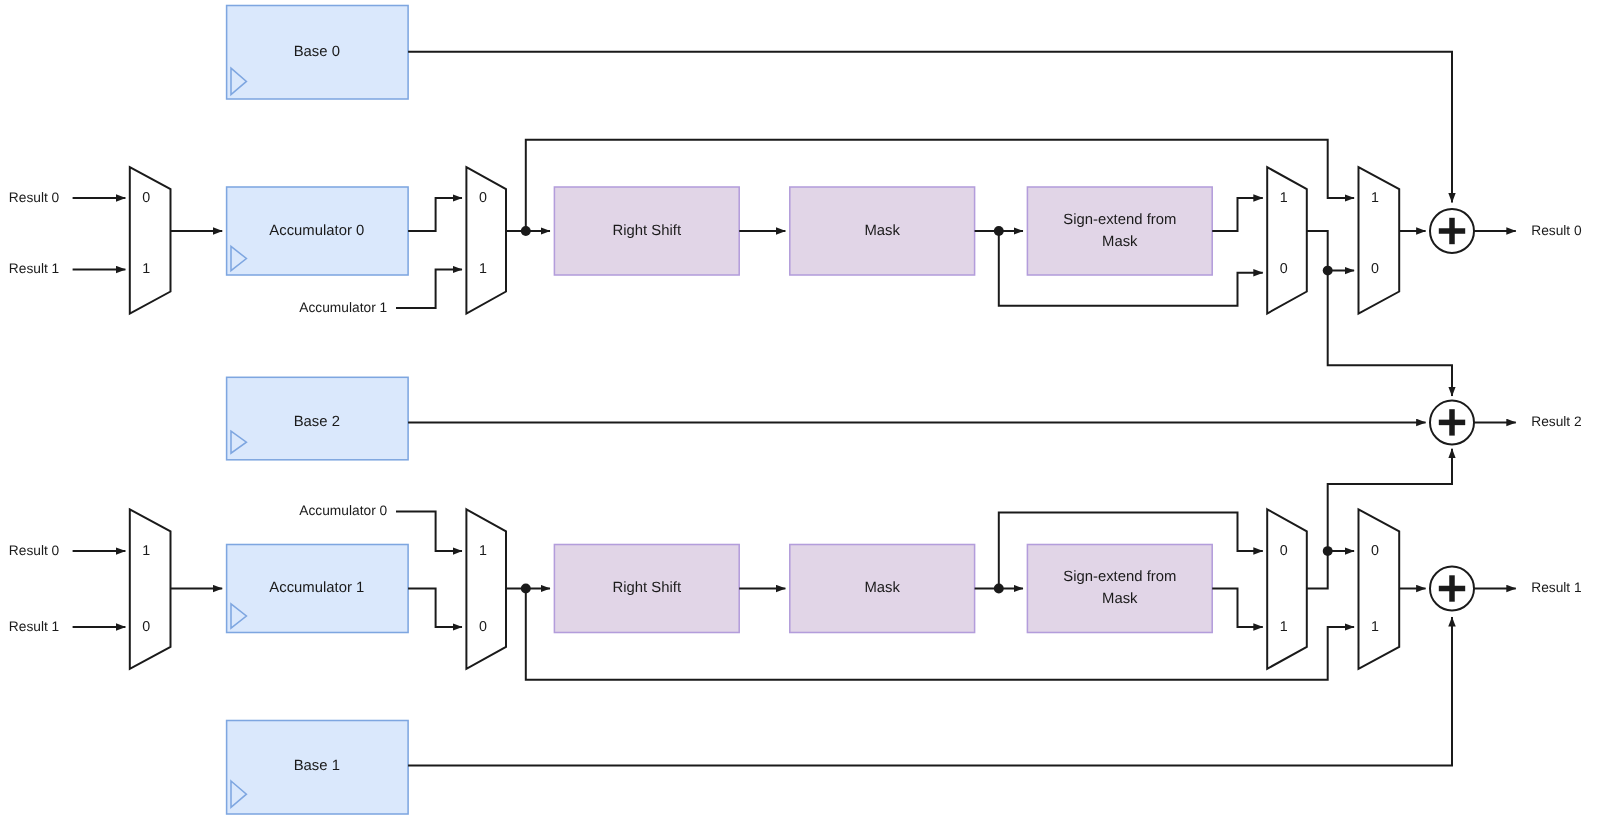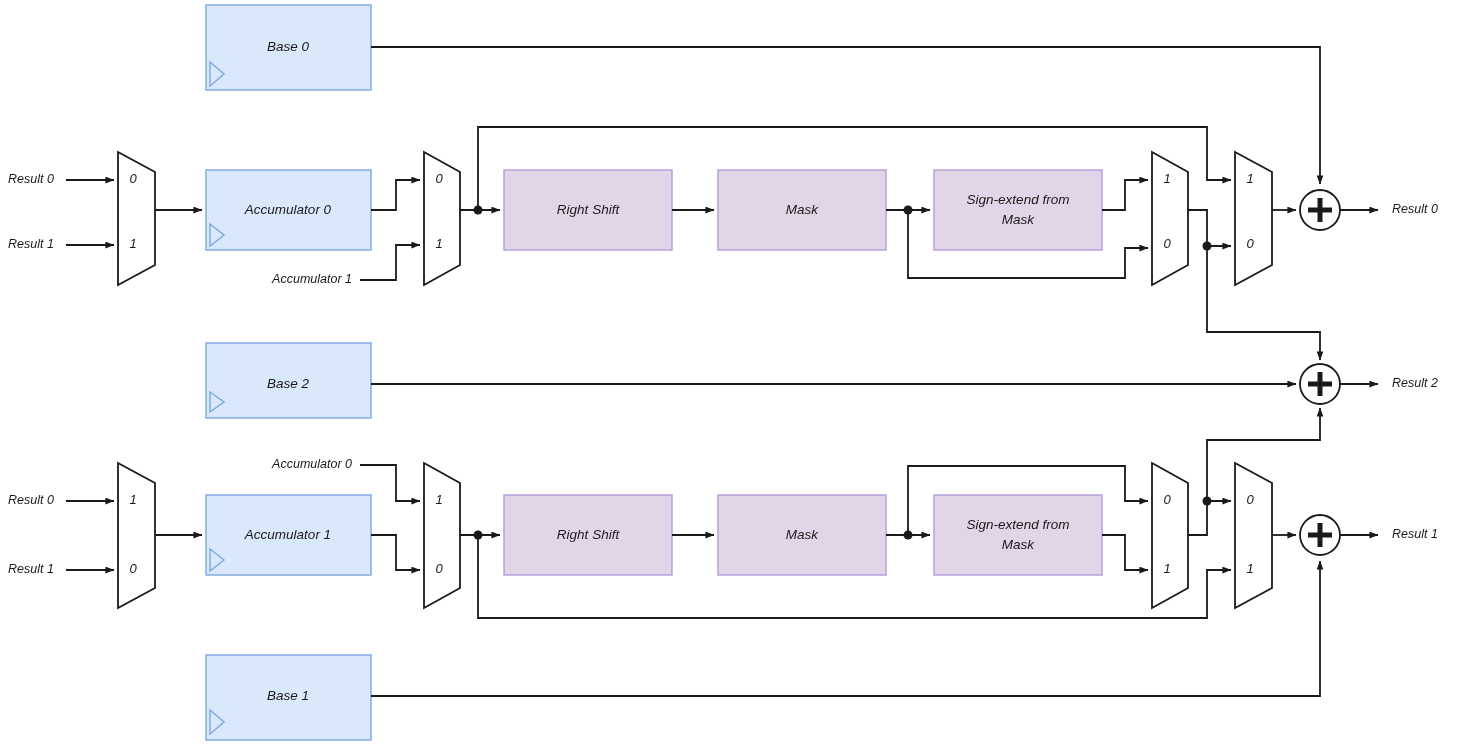--- a/index.html
+++ b/index.html
@@ -10,21 +10,20 @@
   body {
     width: 1468px;
     height: 754px;
     font-family: "Liberation Sans", sans-serif;
     overflow: hidden;
   }
   #diagram-root {
     position: relative;
     width: 1468px;
     height: 638px;
-    font-style: italic;
   }
   svg#diagram {
     display: block;
     width: 1468px;
     height: 754px;
   }
   .reg-box {
     fill: #dae8fc;
     stroke: #7ea6e0;
     stroke-width: 1.4;

